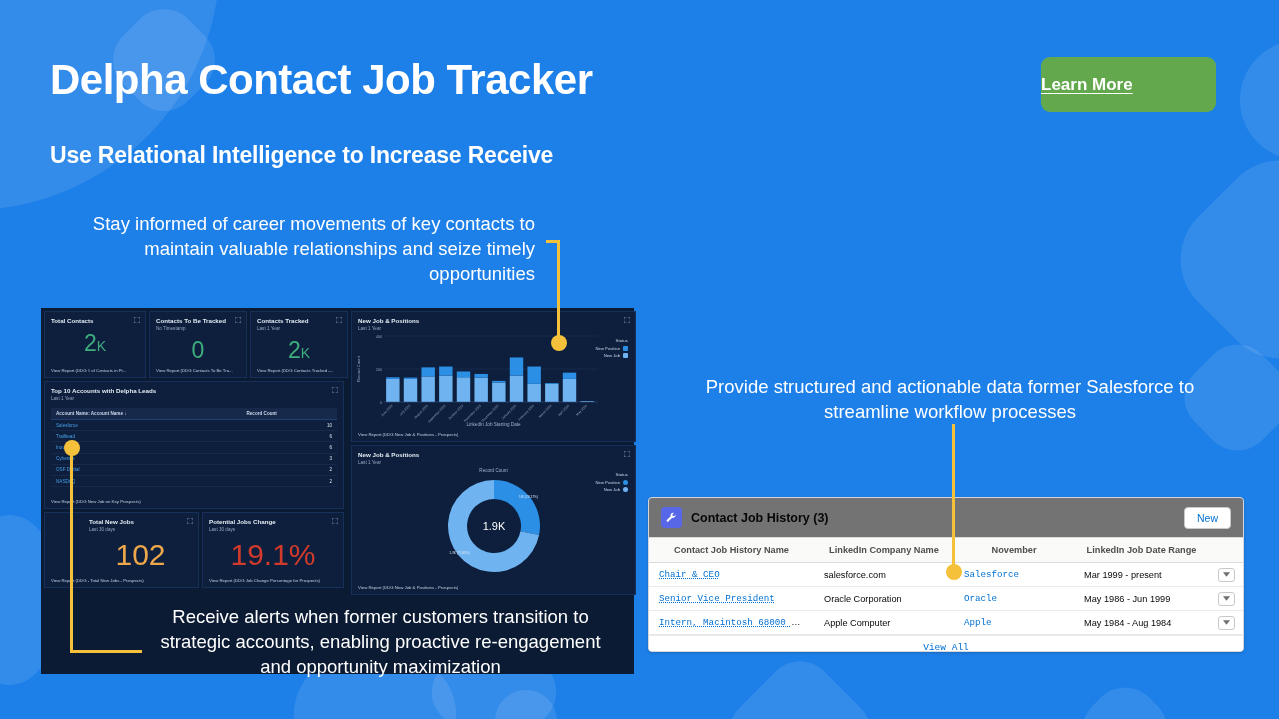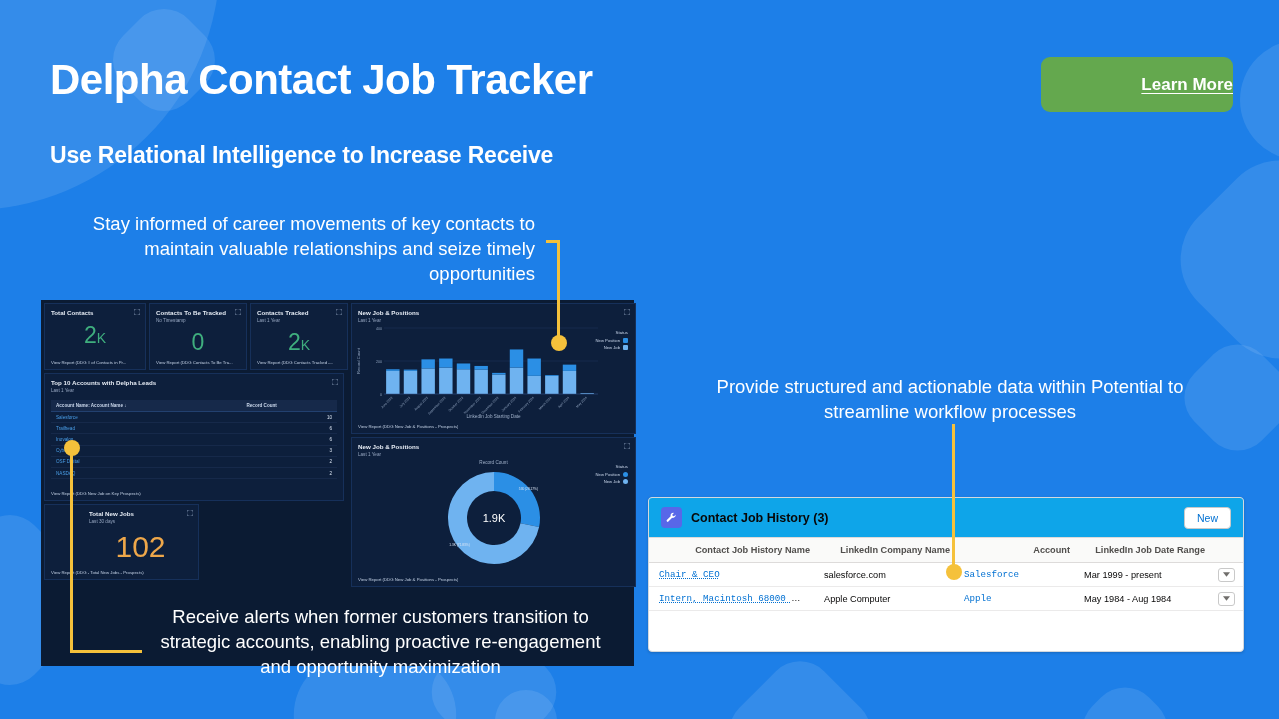--- a/index.html
+++ b/index.html
@@ -35,23 +35,23 @@
   
   #page-title {
     position: absolute; left: 50px; top: 56px; z-index: 5;
     font-size: 42px; font-weight: bold; color: #ffffff; letter-spacing: -0.5px;
   }
   #page-subtitle {
     position: absolute; left: 50px; top: 142px; z-index: 5;
     font-size: 23px; font-weight: bold; color: #ffffff; letter-spacing: -0.2px;
   }
   #learn-more-btn {
-    position: absolute; left: 1041px; top: 57px; width: 192px; height: 55px; z-index: 5;
+    position: absolute; left: 1041px; top: 57px; width: 175px; height: 55px; z-index: 5;
     background: #64a84e; border-radius: 9px; border: none; cursor: pointer;
-    display: flex; align-items: center; justify-content: flex-end;
+    display: flex; align-items: center; justify-content: flex-start;
   }
   #learn-more-btn span {
     color: #ffffff; font-size: 17px; font-weight: bold;
     text-decoration: underline; text-underline-offset: 3px;
   }
 
   
   .callout { position: absolute; color: #ffffff; font-size: 18.5px; line-height: 25px; z-index: 6; }
   #callout-top { left: 60px; top: 211px; width: 475px; text-align: right; }
   #callout-right { left: 700px; top: 374px; width: 500px; text-align: center; }
@@ -68,21 +68,21 @@
   #conn-right .v { position: absolute; left: 6px; top: 0; width: 3px; height: 148px; background: #f5c13b; }
   #conn-right .dot { position: absolute; left: 0px; top: 140px; width: 16px; height: 16px; border-radius: 50%; background: #f5c13b; }
 
   #conn-bottom { left: 70px; top: 440px; width: 75px; height: 215px; }
   #conn-bottom .v { position: absolute; left: 0px; top: 10px; width: 3px; height: 203px; background: #f5c13b; }
   #conn-bottom .h { position: absolute; left: 0px; top: 210px; width: 72px; height: 3px; background: #f5c13b; }
   #conn-bottom .dot { position: absolute; left: -6px; top: 0px; width: 16px; height: 16px; border-radius: 50%; background: #f5c13b; }
 
   
   #dashboard {
-    position: absolute; left: 41px; top: 300px; width: 593px; height: 366px; z-index: 4;
+    position: absolute; left: 41px; top: 308px; width: 593px; height: 366px; z-index: 4;
     background: #0b1b33; padding: 3px; display: flex; flex-direction: column; gap: 3px;
   }
   .dash-row { display: flex; gap: 3px; }
   .dash-col { display: flex; flex-direction: column; gap: 3px; }
   .card {
     background: #0d1f3c; border: 1px solid #16305a; position: relative;
     padding: 5px 6px; overflow: hidden;
   }
   .card-title { color: #e4eaf3; font-size: 6.2px; font-weight: bold; line-height: 8px; }
   .card-sub { color: #96a6c0; font-size: 4.6px; line-height: 7px; }
@@ -142,37 +142,37 @@
     color: #9fb0c9; font-size: 4.6px;
   }
 
   
   #sf-panel {
     position: absolute; left: 648px; top: 497px; width: 596px; height: 155px; z-index: 5;
     background: #ffffff; border: 1px solid #d4d8dd; border-radius: 4px;
     box-shadow: 0 1px 3px rgba(0,0,0,.18); overflow: hidden;
   }
   #sf-header {
-    height: 40px; background: #0ea5e9; border-bottom: 1px solid #dddbda;
+    height: 40px; background: #737373; border-bottom: 1px solid #dddbda;
     display: flex; align-items: center; padding: 0 12px; gap: 9px;
   }
   #sf-icon {
     width: 21px; height: 21px; border-radius: 4px; background: #5867e8;
     display: flex; align-items: center; justify-content: center; flex: 0 0 auto;
   }
   #sf-icon svg { display:block; }
   #sf-title { font-size: 12.5px; font-weight: bold; color: #080707; }
   #sf-new-btn {
     margin-left: auto; height: 22px; padding: 0 12px; background: #fff;
     border: 1px solid #c9c9c9; border-radius: 4px; color: #0070d2;
     font-size: 10.5px; cursor: pointer; font-family: inherit;
   }
   #sf-table { width: 100%; border-collapse: collapse; table-layout: fixed; }
   #sf-table th {
-    text-align: right; font-size: 9.2px; font-weight: bold; color: #514f4d;
+    text-align: center; font-size: 9.2px; font-weight: bold; color: #514f4d;
     padding: 7px 4px; background: #fafaf9; border-bottom: 1px solid #dddbda;
   }
   #sf-table td {
     font-size: 9.2px; color: #080707; padding: 6px 10px;
     border-bottom: 1px solid #ebeaea; white-space: nowrap; overflow: hidden; text-overflow: ellipsis;
   }
   #sf-table td.link a { color: #0070d2; text-decoration: underline; text-decoration-style: dotted; }
   #sf-table td.plain-link a { color: #0070d2; text-decoration: none; }
   .chev-cell { width: 34px; text-align: center !important; padding: 4px 0 !important; }
   .chev-btn {
@@ -203,21 +203,21 @@
   <div class="deco sq d-left-edge"></div>
 </div>
 
 <h1 id="page-title">Delpha Contact Job Tracker</h1>
 <h2 id="page-subtitle">Use Relational Intelligence to Increase Receive</h2>
 <button id="learn-more-btn">
   <span>Learn More</span>
 </button>
 
 <div class="callout" id="callout-top">Stay informed of career movements of key contacts to maintain valuable relationships and seize timely opportunities</div>
-<div class="callout" id="callout-right">Provide structured and actionable data within Potential to streamline workflow processes</div>
+<div class="callout" id="callout-right">Provide structured and actionable data former Salesforce to streamline workflow processes</div>
 <div class="callout" id="callout-bottom">Receive alerts when former customers transition to strategic accounts, enabling proactive re-engagement and opportunity maximization</div>
 
 <div class="conn" id="conn-top">
   <div class="h"></div>
     <div class="v"></div>
     <div class="dot"></div>
 </div>
 <div class="conn" id="conn-right">
   <div class="v"></div>
     <div class="dot"></div>
@@ -328,20 +328,31 @@
         <div class="card" id="kpi-total-new-jobs">
           <div class="card-title">Total New Jobs</div>
           <div class="card-sub">Last 30 days</div>
           <div class="kpi-val kpi-big kpi-orange">102</div>
           <div class="expand-icon">
             <svg width="6" height="6" viewBox="0 0 10 10">
                 <path d="M0 0h4M0 0v4M10 0h-4M10 0v4M0 10h4M0 10v-4M10 10h-4M10 10v-4" stroke="#9db0cc" stroke-width="1.4" fill="none"></path>
               </svg>
           </div>
           <div class="card-foot">View Report (DDG - Total New Jobs - Prospects)</div>
+        </div>
+        <div class="card" id="kpi-jobs-change">
+          <div class="card-title">Potential Jobs Change</div>
+          <div class="card-sub">Last 30 days</div>
+          <div class="kpi-val kpi-big kpi-red">19.1%</div>
+          <div class="expand-icon">
+            <svg width="6" height="6" viewBox="0 0 10 10">
+                <path d="M0 0h4M0 0v4M10 0h-4M10 0v4M0 10h4M0 10v-4M10 10h-4M10 10v-4" stroke="#9db0cc" stroke-width="1.4" fill="none"></path>
+              </svg>
+          </div>
+          <div class="card-foot">View Report (DDG Job Change Percentage for Prospects)</div>
         </div>
       </div>
     </div>
 
     <div class="dash-col">
 
       <div class="card" id="card-bar">
         <div class="card-title">New Job &amp; Positions</div>
         <div class="card-sub">Last 1 Year</div>
         <div class="expand-icon">
@@ -451,44 +462,58 @@
     </div>
     <div id="sf-title">Contact Job History (3)</div>
     <button id="sf-new-btn">New</button>
   </div>
 
   <table id="sf-table">
     <thead>
       <tr>
         <th style="width:165px">Contact Job History Name</th>
         <th style="width:140px">LinkedIn Company Name</th>
-        <th style="width:120px">Account</th>
+        <th style="width:120px">November</th>
         <th>LinkedIn Job Date Range</th>
         <th class="chev-cell"></th>
       </tr>
     </thead>
     <tbody id="sf-tbody">
         <tr>
           <td class="link"><a>Chair &amp; CEO</a></td>
           <td>salesforce.com</td>
           <td class="plain-link"><a>Salesforce</a></td>
           <td>Mar 1999 - present</td>
           <td class="chev-cell"><span class="chev-btn">
               <svg width="7" height="5" viewBox="0 0 8 5">
                 <path d="M0 0l4 5 4-5z" fill="#706e6b"></path>
               </svg>
             </span></td>
         </tr>
         <tr>
+          <td class="link"><a>Senior Vice President</a></td>
+          <td>Oracle Corporation</td>
+          <td class="plain-link"><a>Oracle</a></td>
+          <td>May 1986 - Jun 1999</td>
+          <td class="chev-cell"><span class="chev-btn">
+              <svg width="7" height="5" viewBox="0 0 8 5">
+                <path d="M0 0l4 5 4-5z" fill="#706e6b"></path>
+              </svg>
+            </span></td>
+        </tr>
+        <tr>
           <td class="link"><a>Intern, Macintosh 68000 Develo...</a></td>
           <td>Apple Computer</td>
           <td class="plain-link"><a>Apple</a></td>
           <td>May 1984 - Aug 1984</td>
           <td class="chev-cell"><span class="chev-btn">
               <svg width="7" height="5" viewBox="0 0 8 5">
                 <path d="M0 0l4 5 4-5z" fill="#706e6b"></path>
               </svg>
             </span></td>
         </tr>
       </tbody>
   </table>
 
+  <div id="sf-viewall">
+    <a>View All</a>
+  </div>
 </div>
 
 </body></html>

